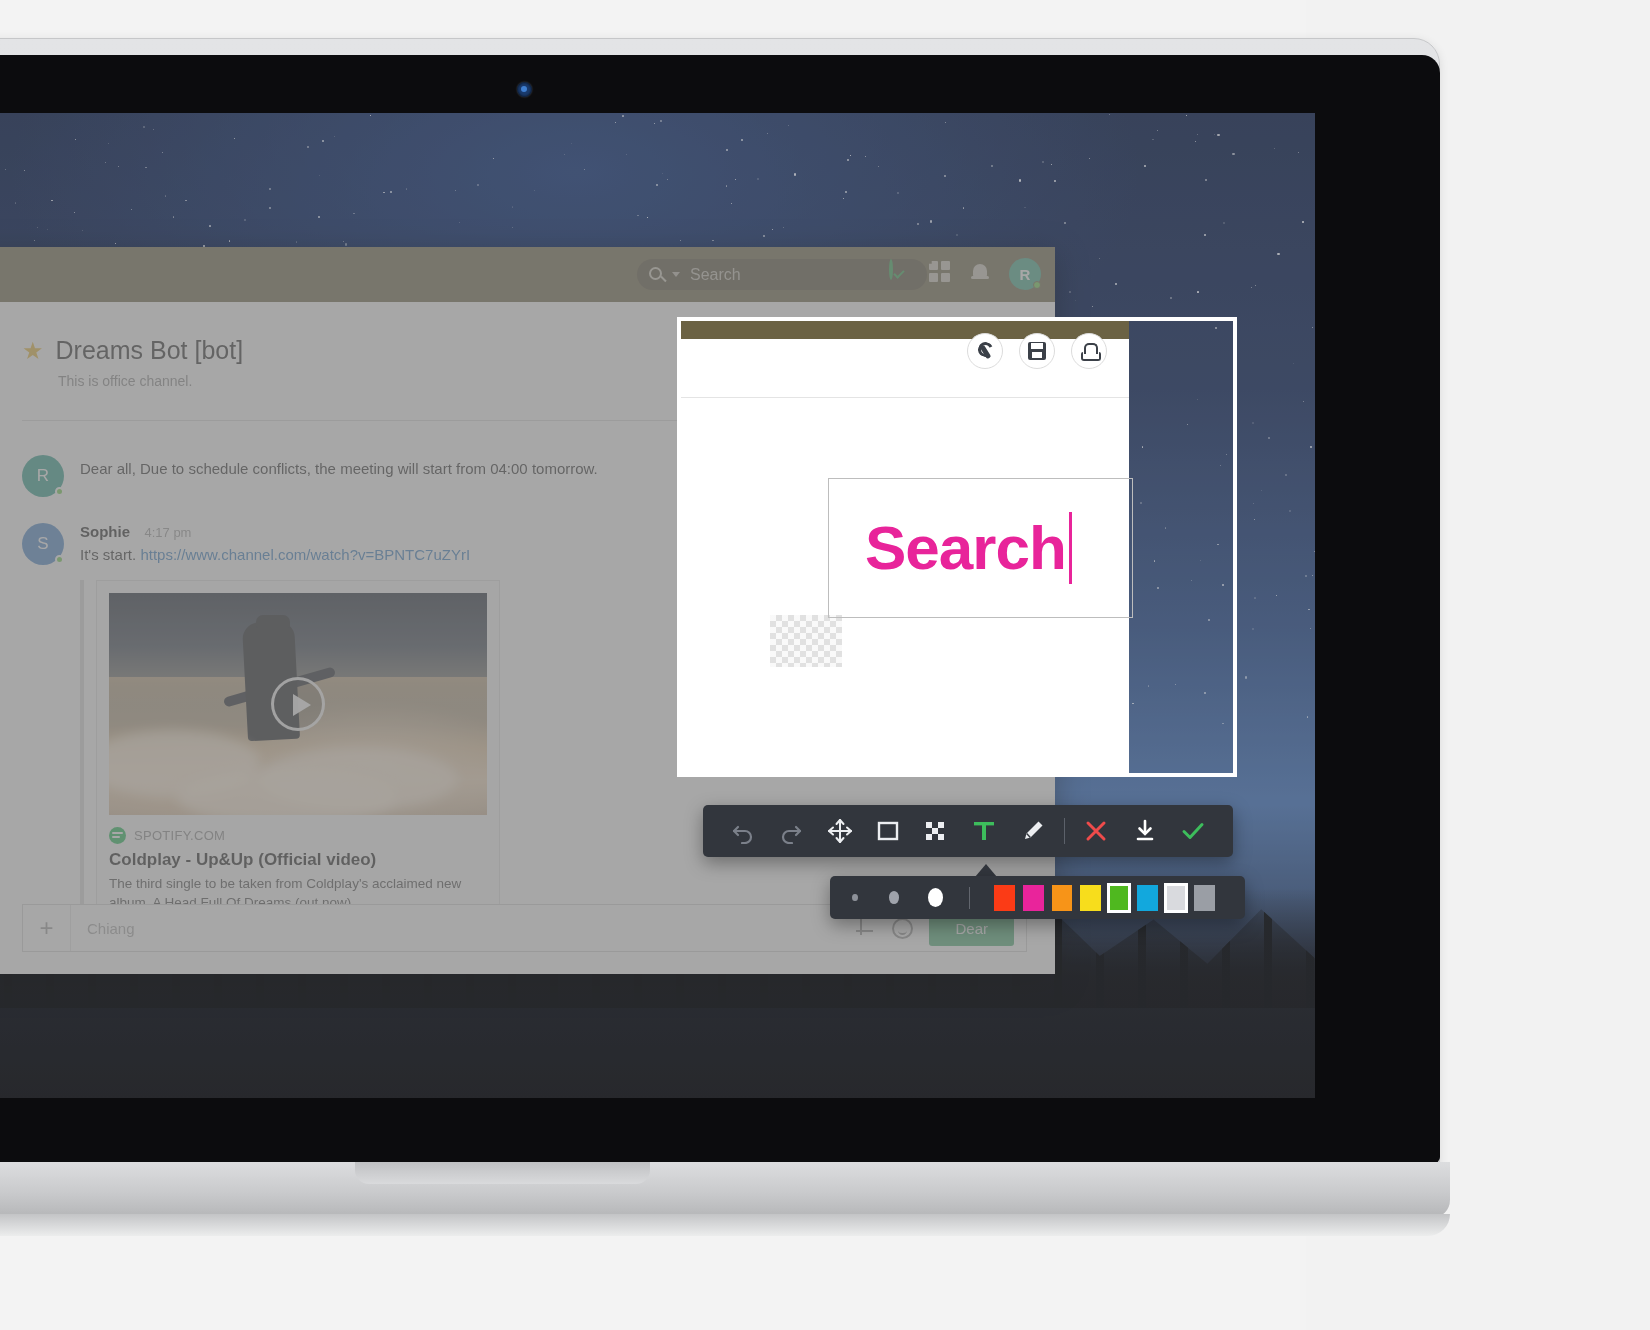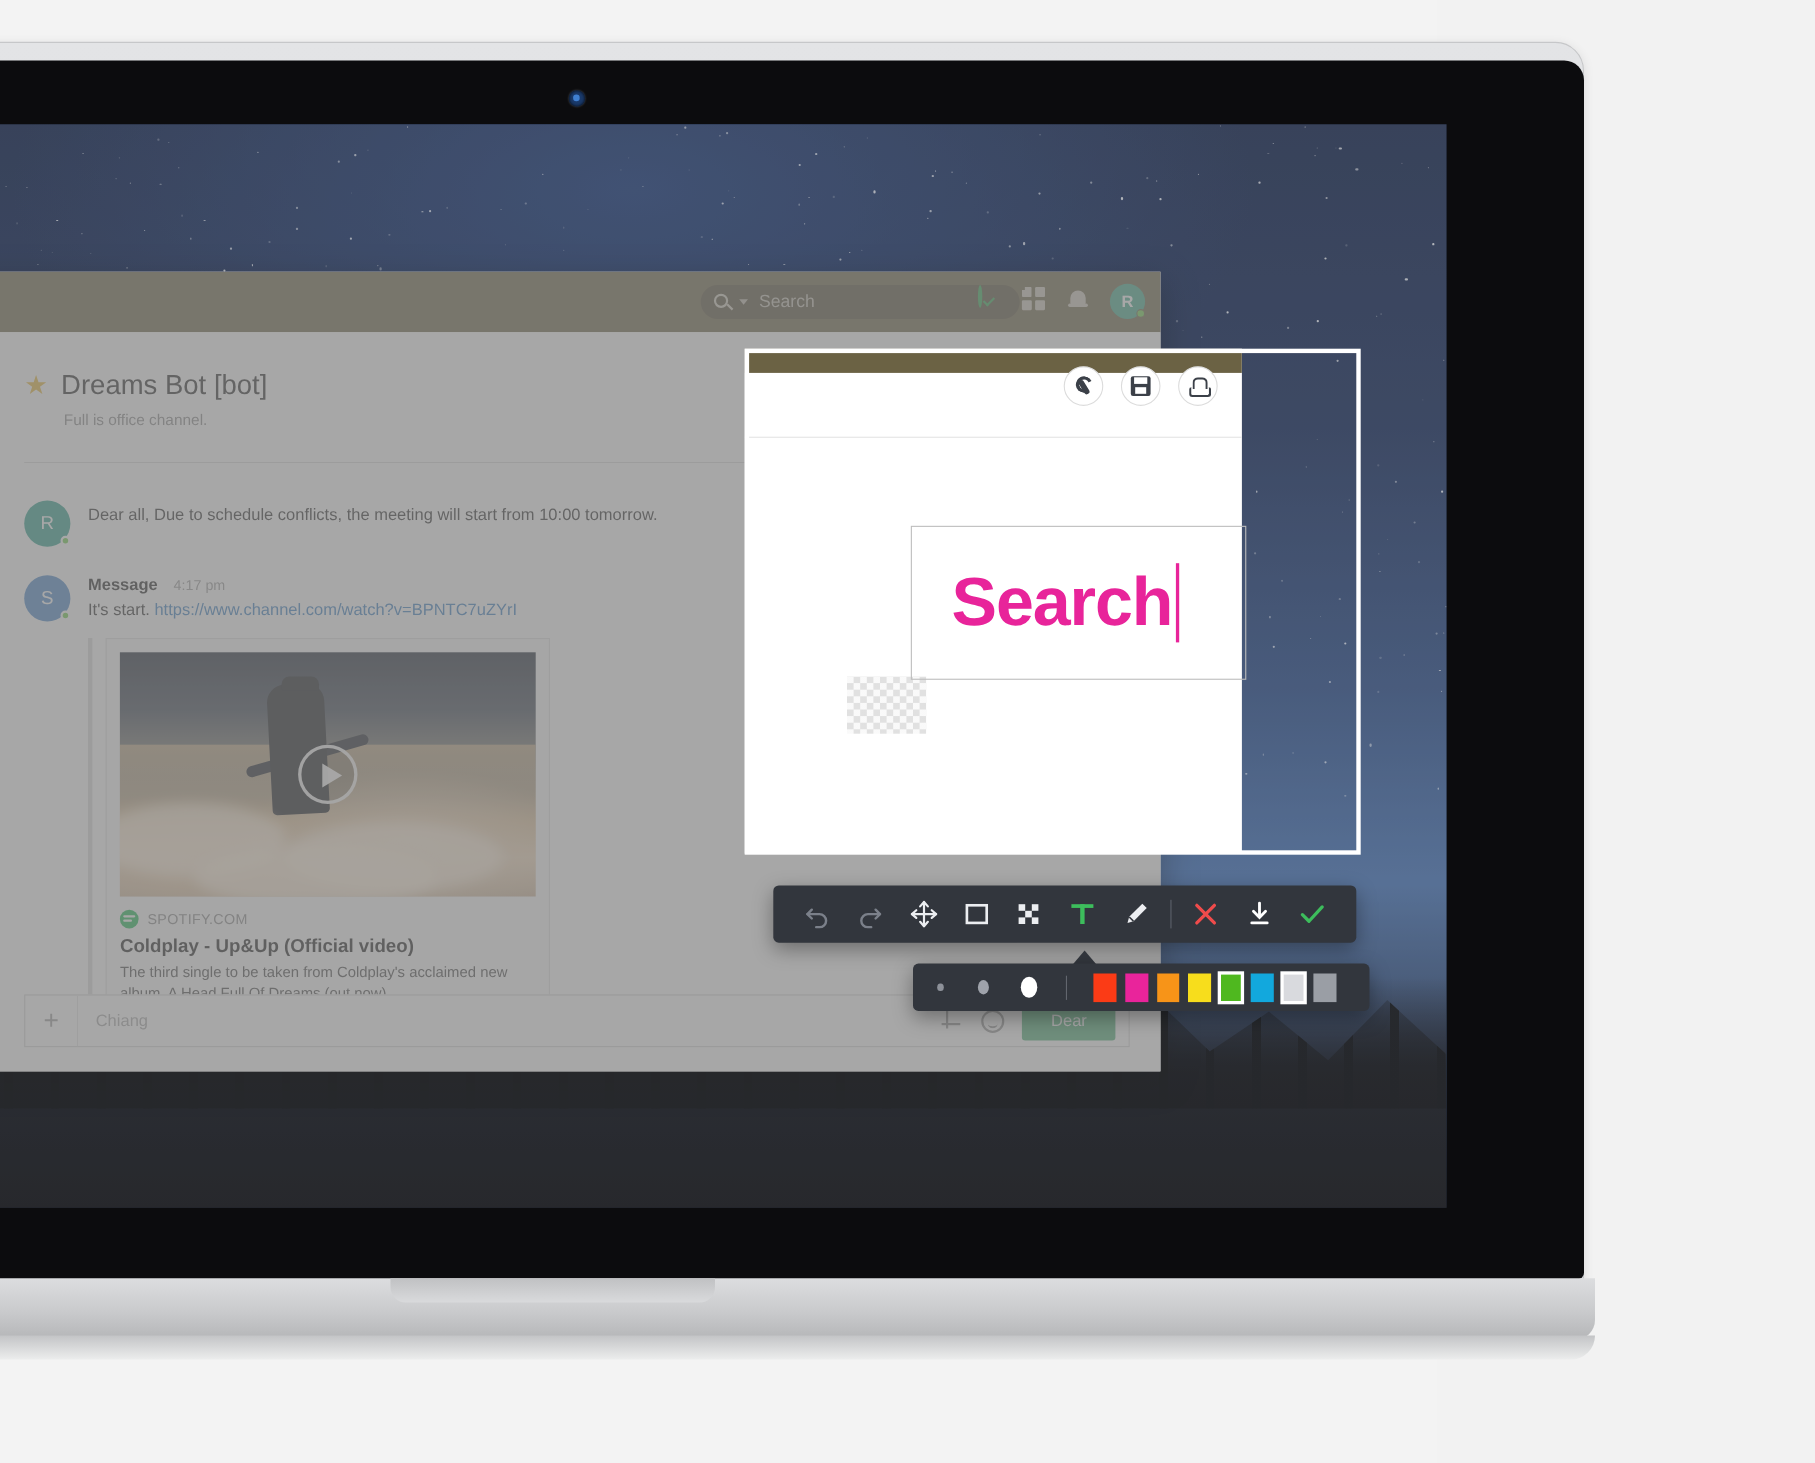--- a/index.html
+++ b/index.html
@@ -819,46 +819,46 @@
       </div>
     </div>
 
     <div class="chat-body">
 
       <div class="ch-head">
         <div class="ch-title-row">
           <span class="star-icon">★</span>
           <span class="ch-title">Dreams Bot [bot]</span>
         </div>
-        <div class="ch-sub">Full is office channel.</div>
+        <div class="ch-sub">This is office channel.</div>
       </div>
 
       <div class="date-sep">
         <div class="line"></div>
         <div class="lbl">Dec 30th</div>
       </div>
 
       <div class="msg">
         <div class="ava" style="background:#2f9f8c">
           <span>R</span>
           <span class="online"></span>
         </div>
         <div class="content">
-          <div class="mtext">Dear all, Due to schedule conflicts, the meeting will start from 10:00 tomorrow.</div>
+          <div class="mtext">Dear all, Due to schedule conflicts, the meeting will start from 04:00 tomorrow.</div>
         </div>
       </div>
 
       <div class="msg">
         <div class="ava" style="background:#4a87c9">
           <span>S</span>
           <span class="online"></span>
         </div>
         <div class="content">
           <div>
-            <span class="mname">Message</span>
+            <span class="mname">Sophie</span>
             <span class="mtime">4:17 pm</span>
           </div>
           <div class="mtext">
             <span>It's start.</span>
             <a class="mlink" href="#">https://www.channel.com/watch?v=BPNTC7uZYrI</a>
           </div>
 
           <div class="preview-card">
             <div class="preview-inner">
               <div class="thumb">

